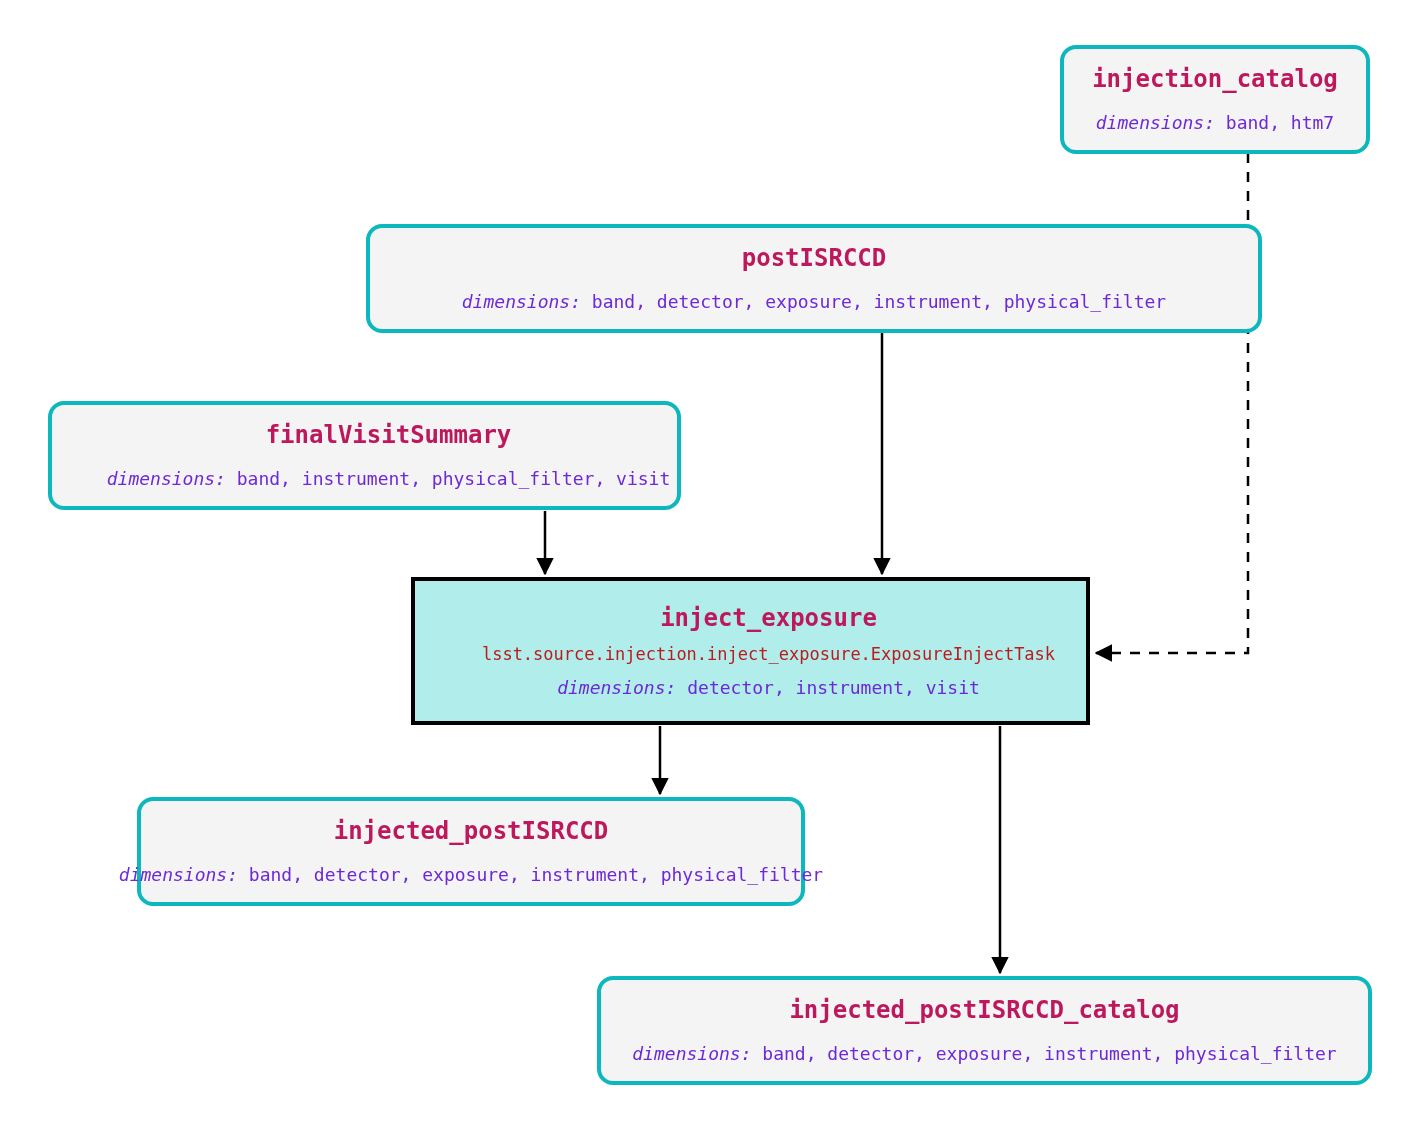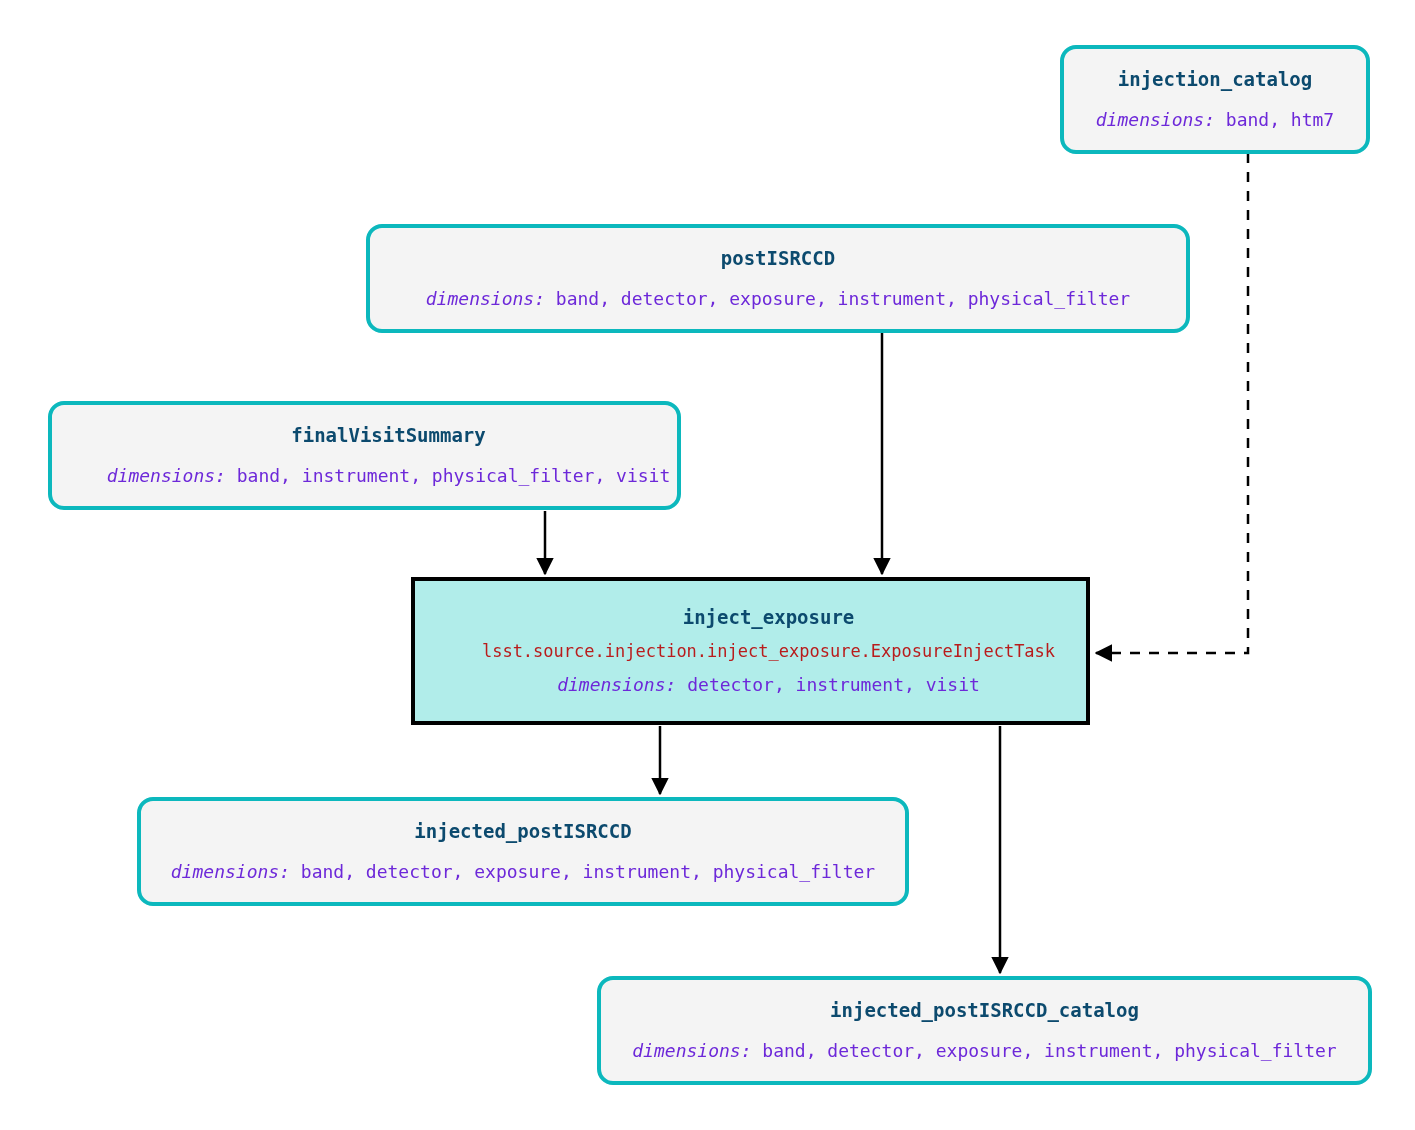--- a/index.html
+++ b/index.html
@@ -39,22 +39,22 @@
     border: 4px solid #0cb8bd;
     border-radius: 16px;
   }
   .task {
     background: #b1edea;
     border: 4px solid #000000;
     border-radius: 0;
   }
   .node-title {
     font-weight: bold;
-    font-size: 19px;
-    color: #0c4a6e;
+    font-size: 24px;
+    color: #be185d;
     letter-spacing: 0px;
     line-height: 1.1;
     white-space: nowrap;
   }
   .node-classname {
     font-size: 17px;
     color: #b91c1c;
     white-space: nowrap;
     line-height: 1.1;
   }
@@ -101,37 +101,37 @@
     <g>
       <line x1="1000" y1="726" x2="1000" y2="973" stroke="#000000" stroke-width="2.5" marker-end="url(#arrow)"></line>
     </g>
   </svg>
 
   <div class="node dataset" style="left:1060px; top:45px; width:310px; height:109px;">
     <div class="node-title gap-title">injection_catalog</div>
     <div class="node-dims"><span class="dim-label">dimensions:</span><span> band, htm7</span></div>
   </div>
 
-  <div class="node dataset" style="left:366px; top:224px; width:824px; height:109px;">
+  <div class="node dataset" style="left:366px; top:224px; width:896px; height:109px;">
     <div class="node-title gap-title">postISRCCD</div>
     <div class="node-dims"><span class="dim-label">dimensions:</span><span> band, detector, exposure, instrument, physical_filter</span></div>
   </div>
 
   <div class="node dataset" style="left:48px; top:401px; width:633px; height:109px;padding-left:48px;">
     <div class="node-title gap-title">finalVisitSummary</div>
     <div class="node-dims"><span class="dim-label">dimensions:</span><span> band, instrument, physical_filter, visit</span></div>
   </div>
 
   <div class="node task" style="left:411px; top:577px; width:679px; height:148px;padding-left:36px;">
     <div class="node-title gap-row">inject_exposure</div>
     <div class="node-classname gap-row">lsst.source.injection.inject_exposure.ExposureInjectTask</div>
     <div class="node-dims"><span class="dim-label">dimensions:</span><span> detector, instrument, visit</span></div>
   </div>
 
-  <div class="node dataset" style="left:137px; top:797px; width:772px; height:109px;">
+  <div class="node dataset" style="left:137px; top:797px; width:668px; height:109px;">
     <div class="node-title gap-title">injected_postISRCCD</div>
     <div class="node-dims"><span class="dim-label">dimensions:</span><span> band, detector, exposure, instrument, physical_filter</span></div>
   </div>
 
   <div class="node dataset" style="left:597px; top:976px; width:775px; height:109px;">
     <div class="node-title gap-title">injected_postISRCCD_catalog</div>
     <div class="node-dims"><span class="dim-label">dimensions:</span><span> band, detector, exposure, instrument, physical_filter</span></div>
   </div>
 
 </div>

